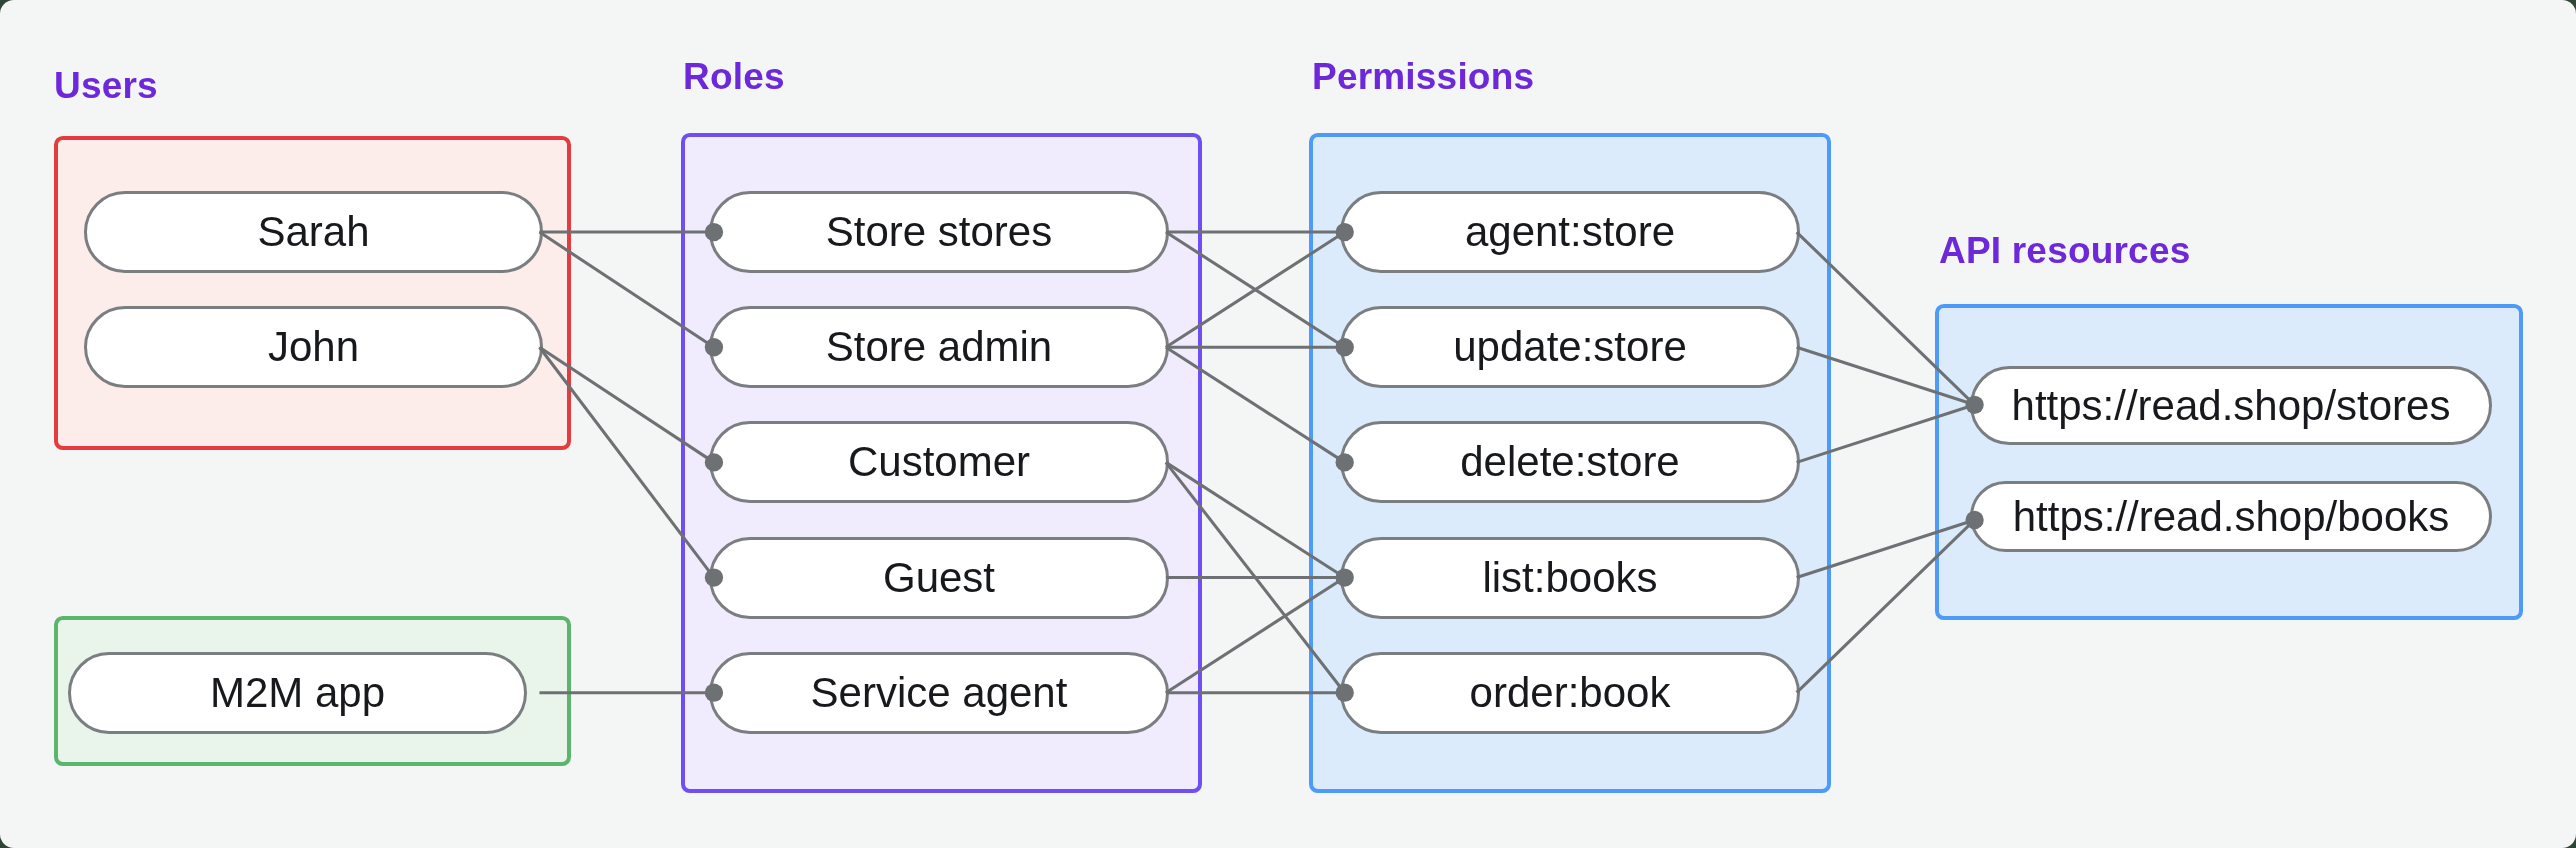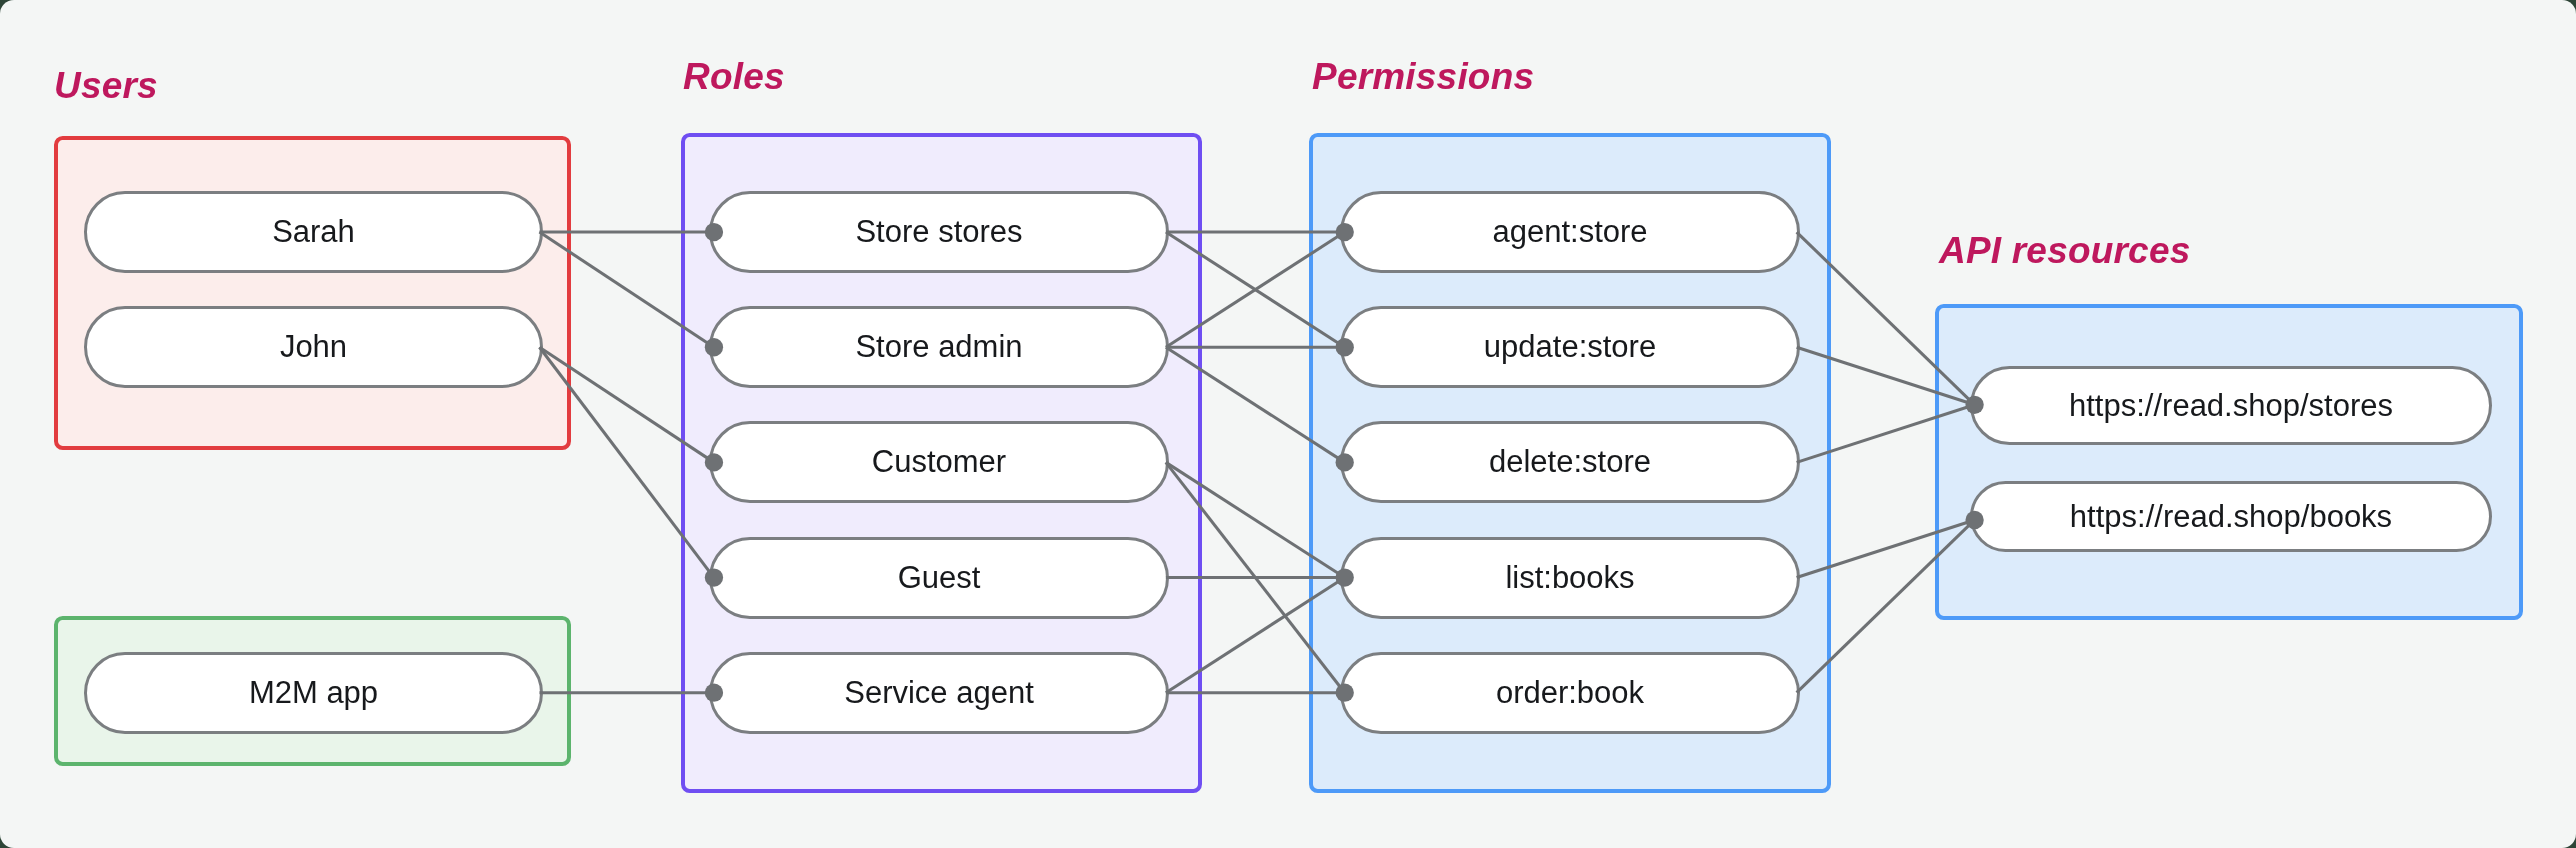--- a/index.html
+++ b/index.html
@@ -13,24 +13,23 @@
     position:relative;
     width:2576px;height:848px;
     background:#f4f6f5;
     border-radius:14px;
     overflow:hidden;
   }
   .glabel{
     position:absolute;
     font-size:37px;
     font-weight:600;
-    color:#be185d;
+    color:#6d28d9;
     letter-spacing:0.2px;
     white-space:nowrap;
-    font-style:italic;
   }
   .gbox{
     position:absolute;
     border-radius:8.7px;
     border:4.4px solid transparent;
     box-sizing:border-box;
   }
   #l-users{left:54px;top:65px;}
   #l-m2m{left:54px;top:545px;}
   #l-roles{left:683px;top:56px;}
@@ -44,28 +43,28 @@
   #g-api{left:1935px;top:304px;width:588px;height:316px;border-color:#4d9af8;background:#dcebfb;}
 
   .pill{
     position:absolute;
     box-sizing:border-box;
     height:82px;
     background:#ffffff;
     border:3.1px solid #7b7e81;
     border-radius:872px;
     display:flex;align-items:center;justify-content:center;
-    font-size:31px;
+    font-size:42px;
     color:#17191c;
     white-space:nowrap;
   }
   
   #n-sarah{left:84px;top:191px;width:459px;}
   #n-john{left:84px;top:306px;width:459px;}
-  #n-m2m-app{left:84px;top:652px;width:459px;}
+  #n-m2m-app{left:68px;top:652px;width:459px;}
   
   #n-store-manager{left:709px;top:191px;width:460px;}
   #n-store-admin{left:709px;top:306px;width:460px;}
   #n-customer{left:709px;top:421px;width:460px;}
   #n-guest{left:709px;top:537px;width:460px;}
   #n-service-agent{left:709px;top:652px;width:460px;}
   
   #n-read-store{left:1340px;top:191px;width:460px;}
   #n-update-store{left:1340px;top:306px;width:460px;}
   #n-delete-store{left:1340px;top:421px;width:460px;}

